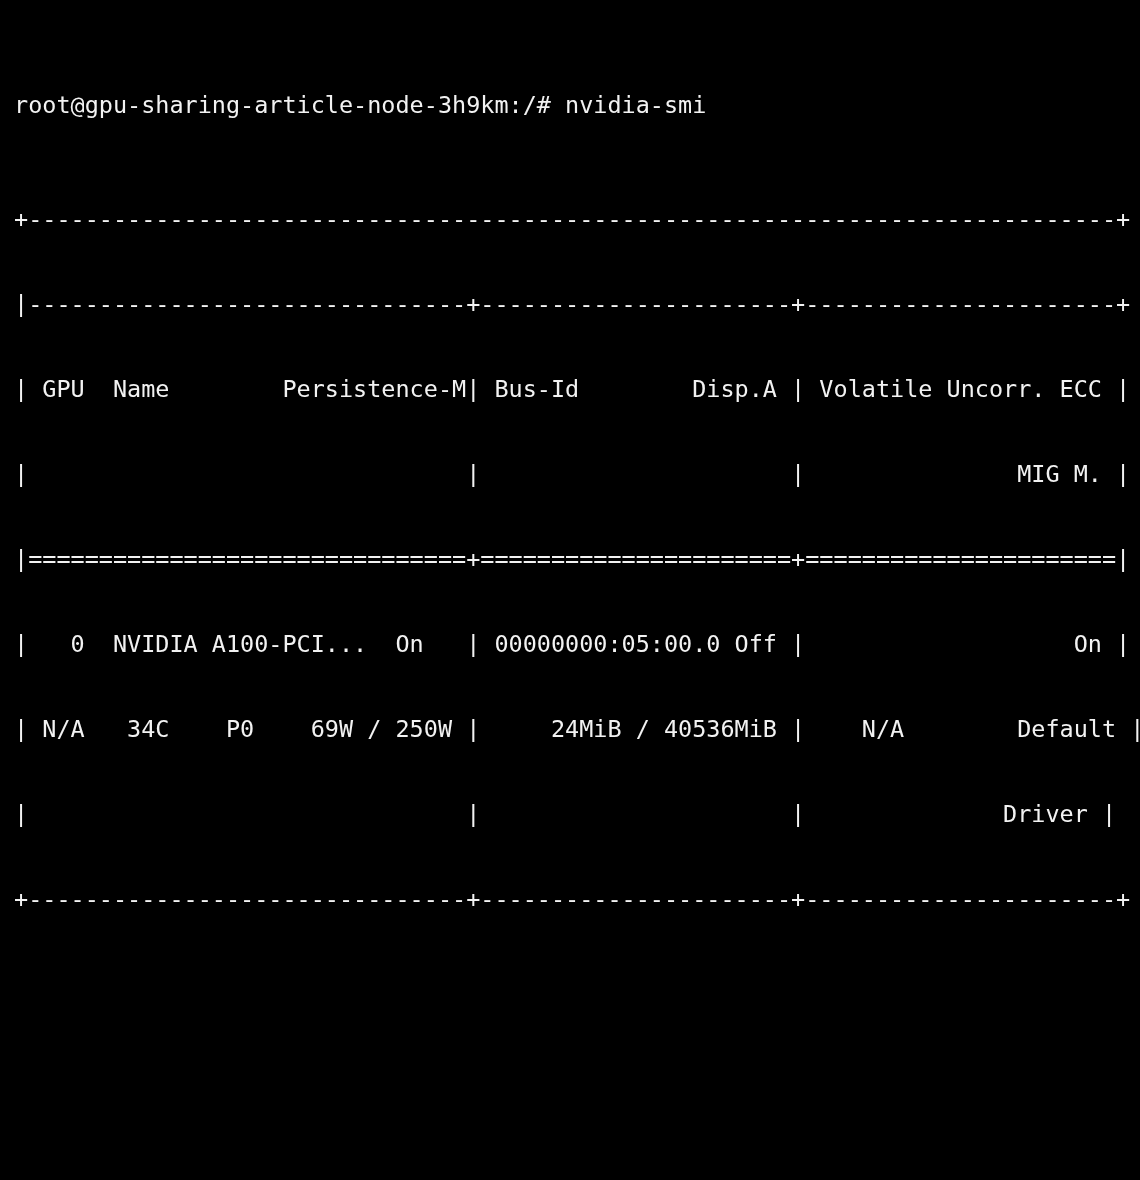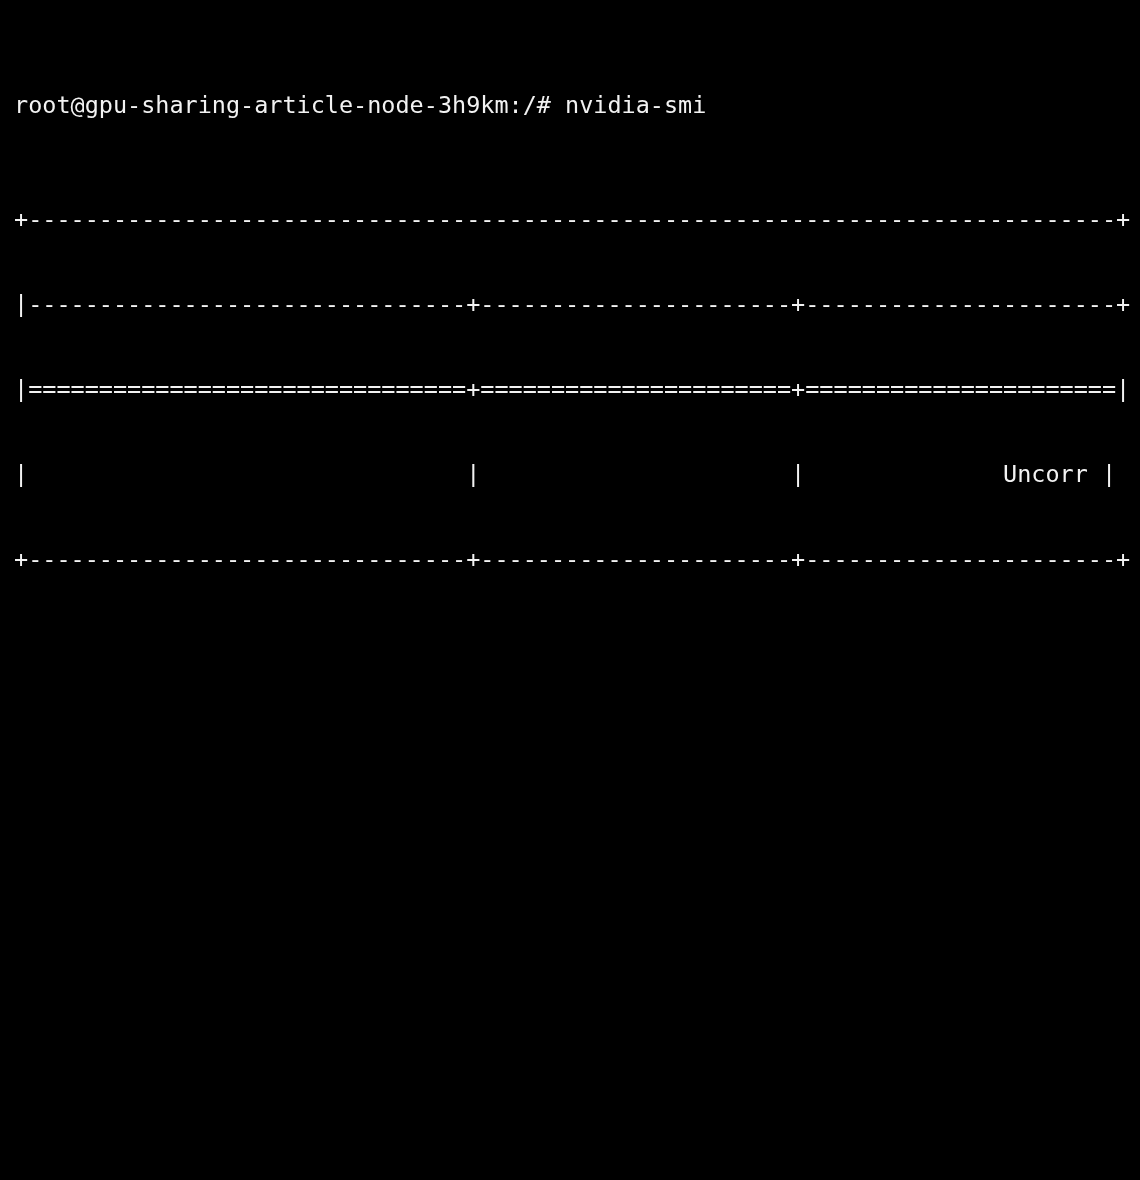--- a/index.html
+++ b/index.html
@@ -34,22 +34,26 @@
 </style>
 </head>
 <body>
 
 <div id="terminal" style="font-size: 23.4715px;">
 
   <div class="line">root@gpu-sharing-article-node-3h9km:/# nvidia-smi</div>
 
   <div class="line">+-----------------------------------------------------------------------------+</div>
   <div class="line">|-------------------------------+----------------------+----------------------+</div>
+  <div class="line">| GPU  Name        Persistence-M| Bus-Id        Disp.A | Volatile Uncorr. ECC |</div>
+  <div class="line">|                               |                      |               MIG M. |</div>
   <div class="line">|===============================+======================+======================|</div>
-  <div class="line">|                               |                      |              Uncorr |</div>
+  <div class="line">|   0  NVIDIA A100-PCI...  On   | 00000000:05:00.0 Off |                   On |</div>
+  <div class="line">| N/A   34C    P0    69W / 250W |     24MiB / 40536MiB |    N/A        Default |</div>
+  <div class="line">|                               |                      |              Driver |</div>
   <div class="line">+-------------------------------+----------------------+----------------------+</div>
 
   
 
   
   
   
   
   
   

